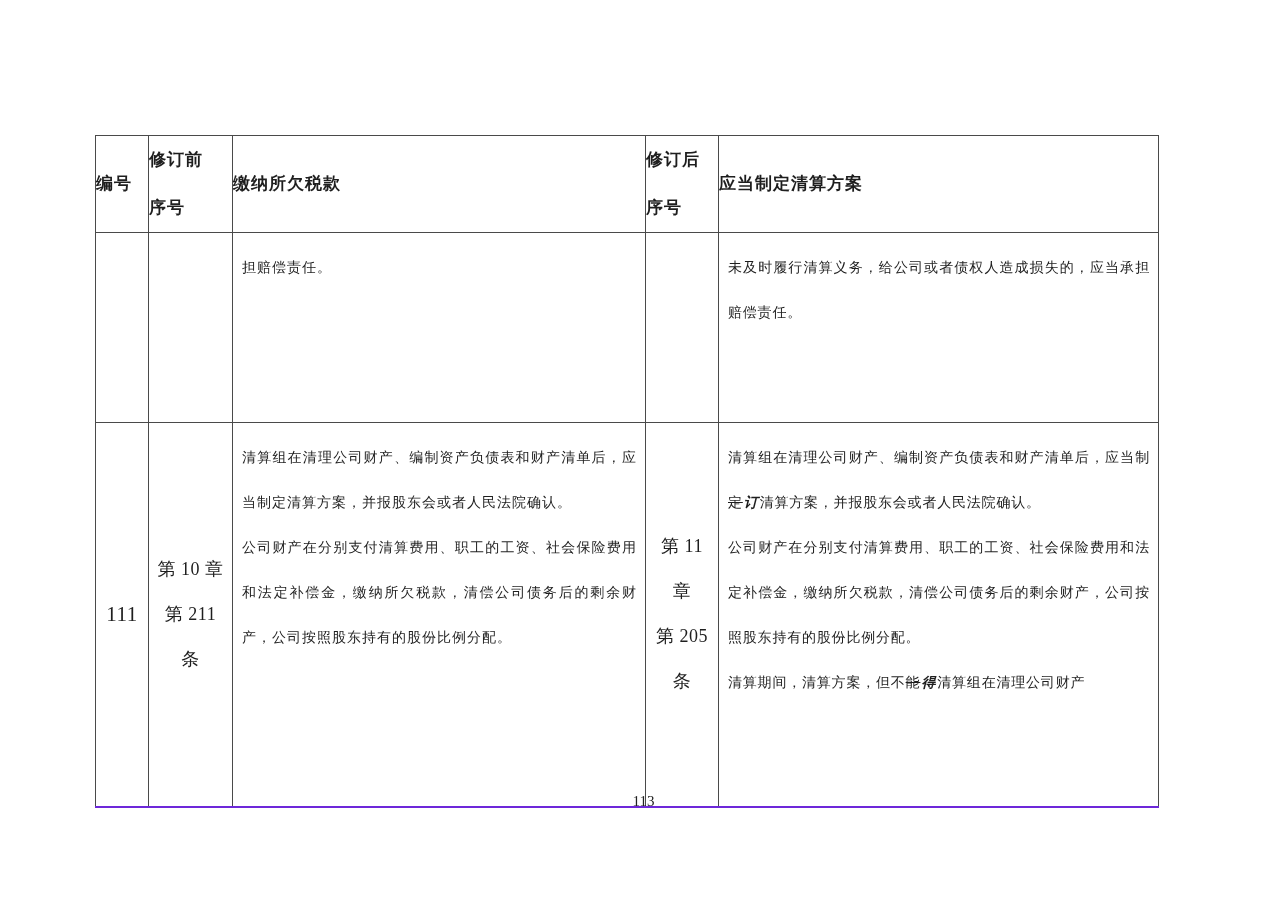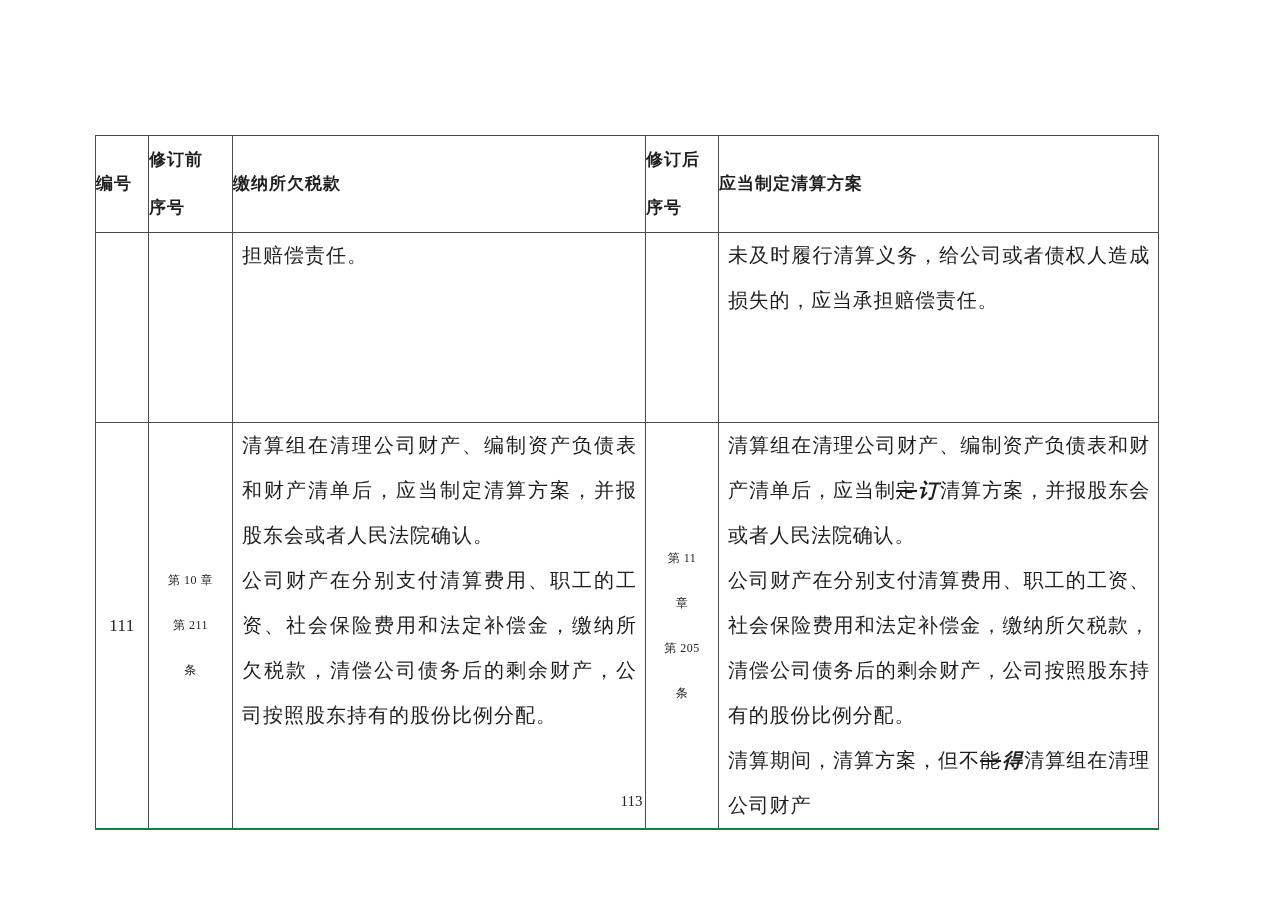--- a/index.html
+++ b/index.html
@@ -30,51 +30,51 @@
     height: 93px;
     font-size: 17px;
     font-weight: bold;
     text-align: left;
     vertical-align: middle;
     line-height: 48px;
     letter-spacing: 1px;
     white-space: pre-line;
   }
   tr.row-0 td { height: 190px; }
-  tr.row-1 td { height: 384px; border-bottom: 2px solid #15803d; }
+  tr.row-1 td { height: 384px; border-bottom: 2px solid #6d28d9; }
   td.c-num {
     text-align: center;
     vertical-align: middle;
-    font-size: 17px;
+    font-size: 21px;
     letter-spacing: 0.5px;
   }
   td.c-serial {
     text-align: center;
     vertical-align: middle;
-    font-size: 12px;
+    font-size: 18px;
     line-height: 45px;
     letter-spacing: 0.5px;
     white-space: pre-line;
     margin-top: 18px;
   }
   td.c-content {
     vertical-align: top;
-    font-size: 20px;
+    font-size: 14px;
     line-height: 45px;
-    padding: 0 8px 0 9px;
+    padding: 12px 8px 0 9px;
     text-align: justify;
   }
   td.c-content p { margin: 0; }
   td.c-content.pre-w { letter-spacing: 1px; }
   td.c-content.post-w { letter-spacing: 0.8px; font-family: Liberation Serif, serif; }
   .del { text-decoration: line-through; }
   .ins { font-style: italic; font-weight: bold; padding: 0 1px; }
   .page-number {
     position: absolute;
-    left: 4px; top: 793px;
+    left: 16px; top: 793px;
     width: 1255px;
     text-align: center;
     font-size: 15px;
     color: #222222;
   }
 </style>
 </head>
 <body>
 
 <div class="page">

